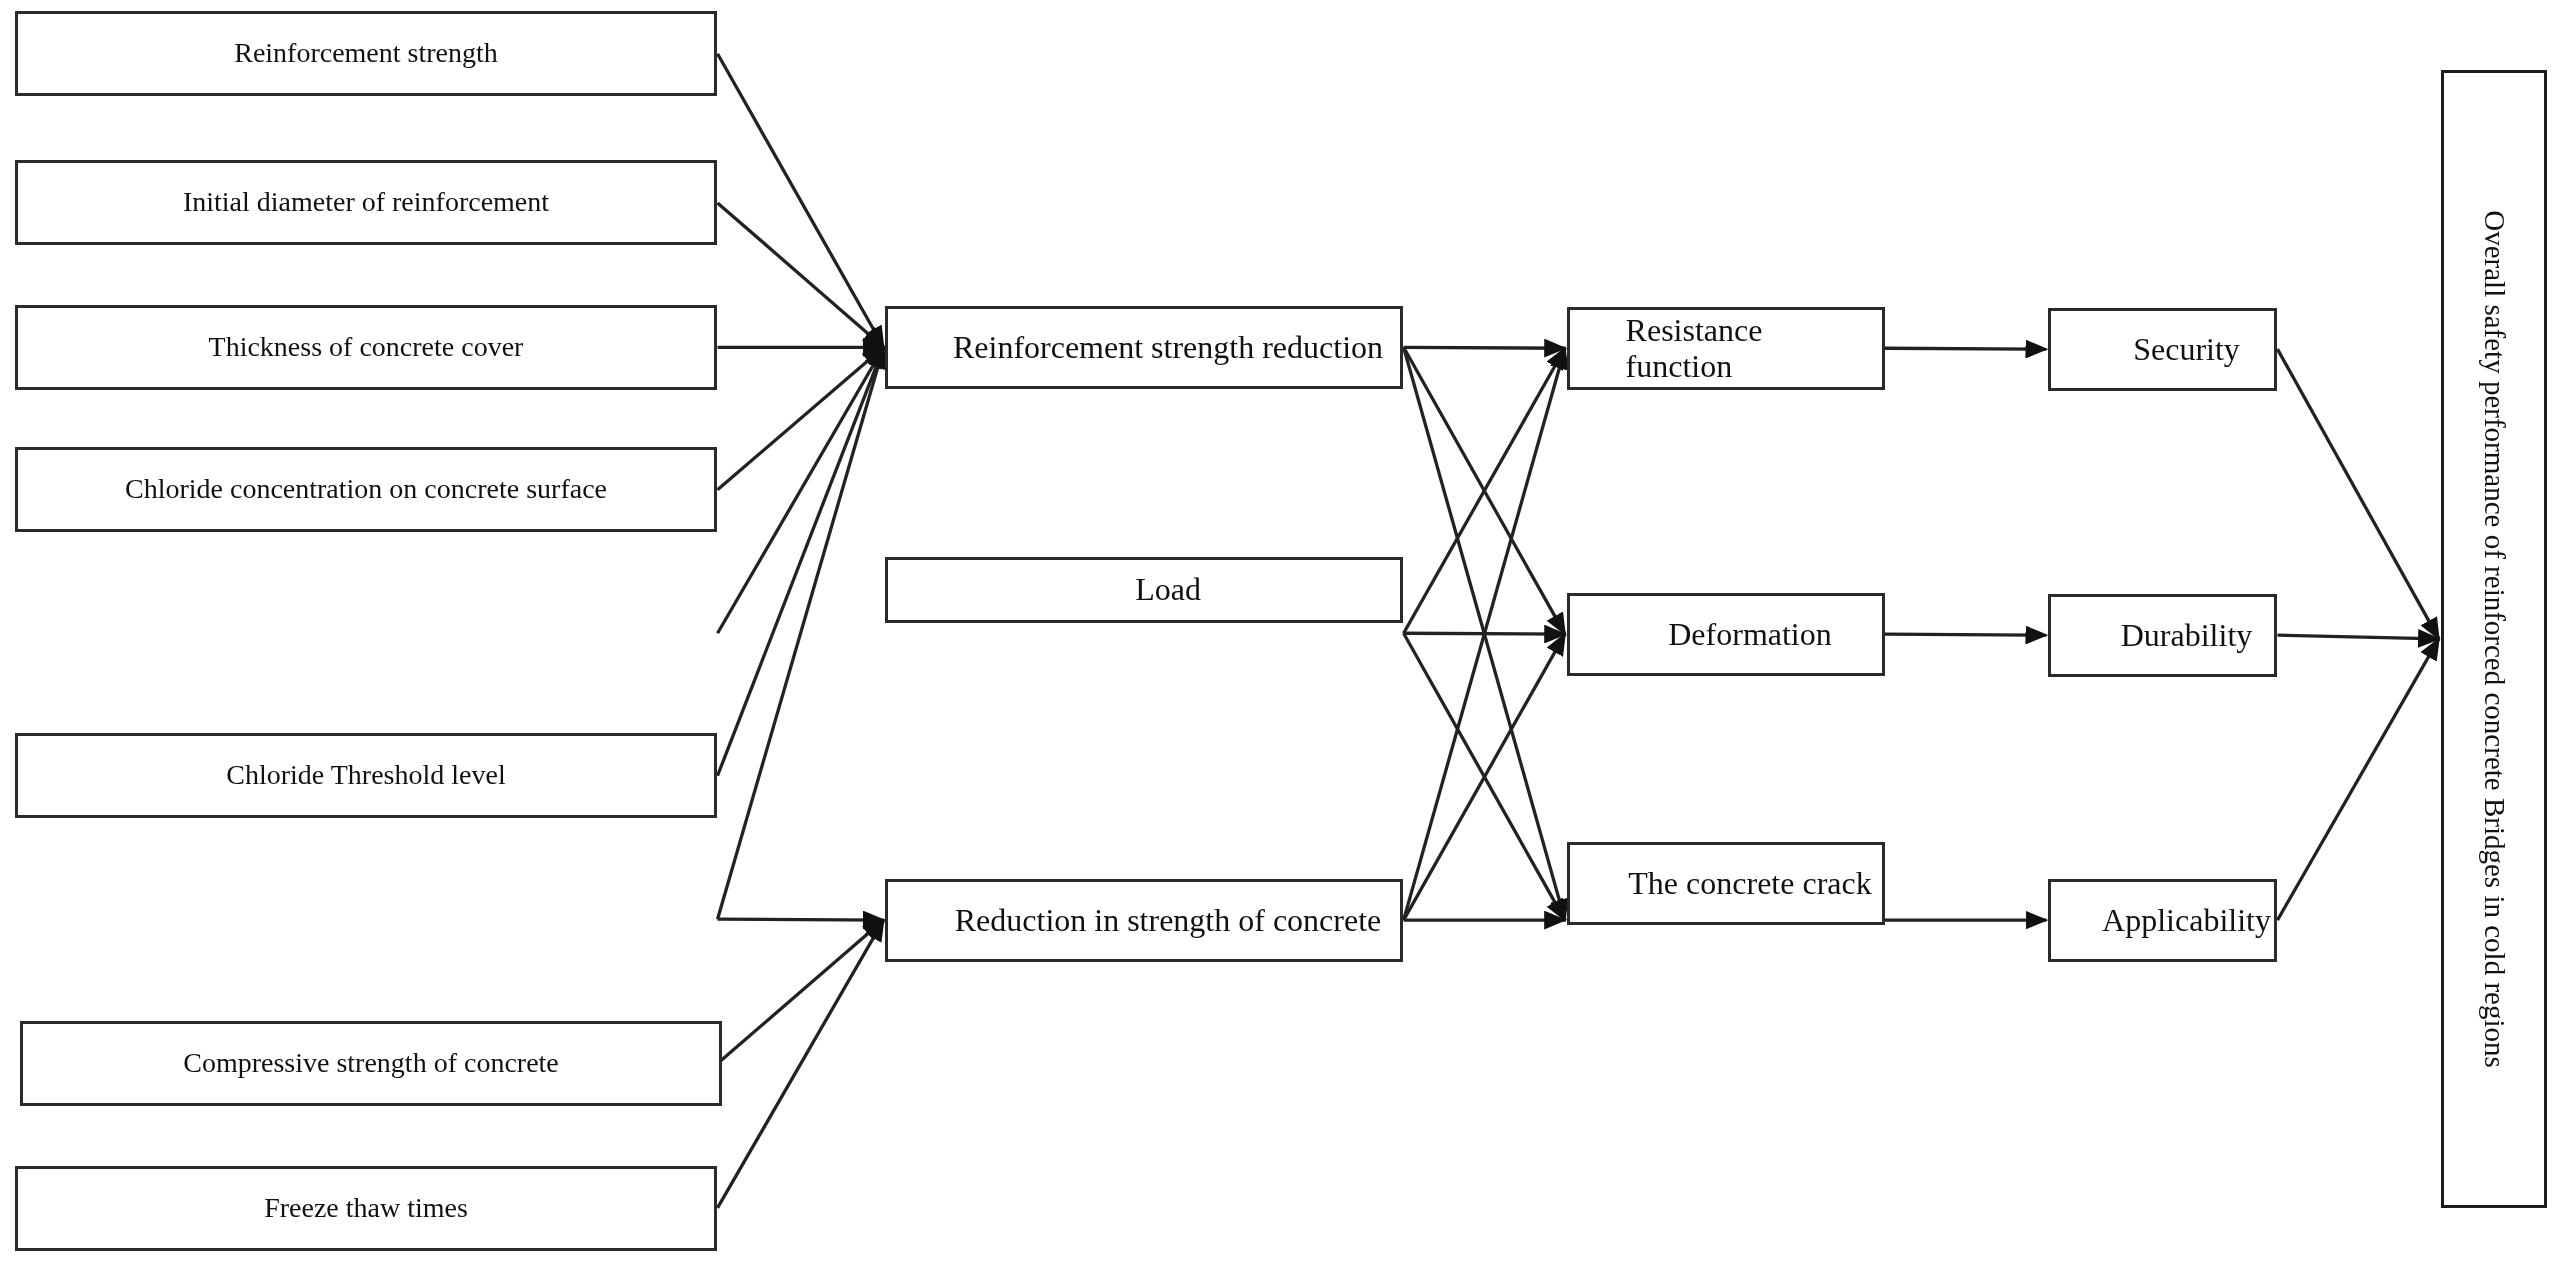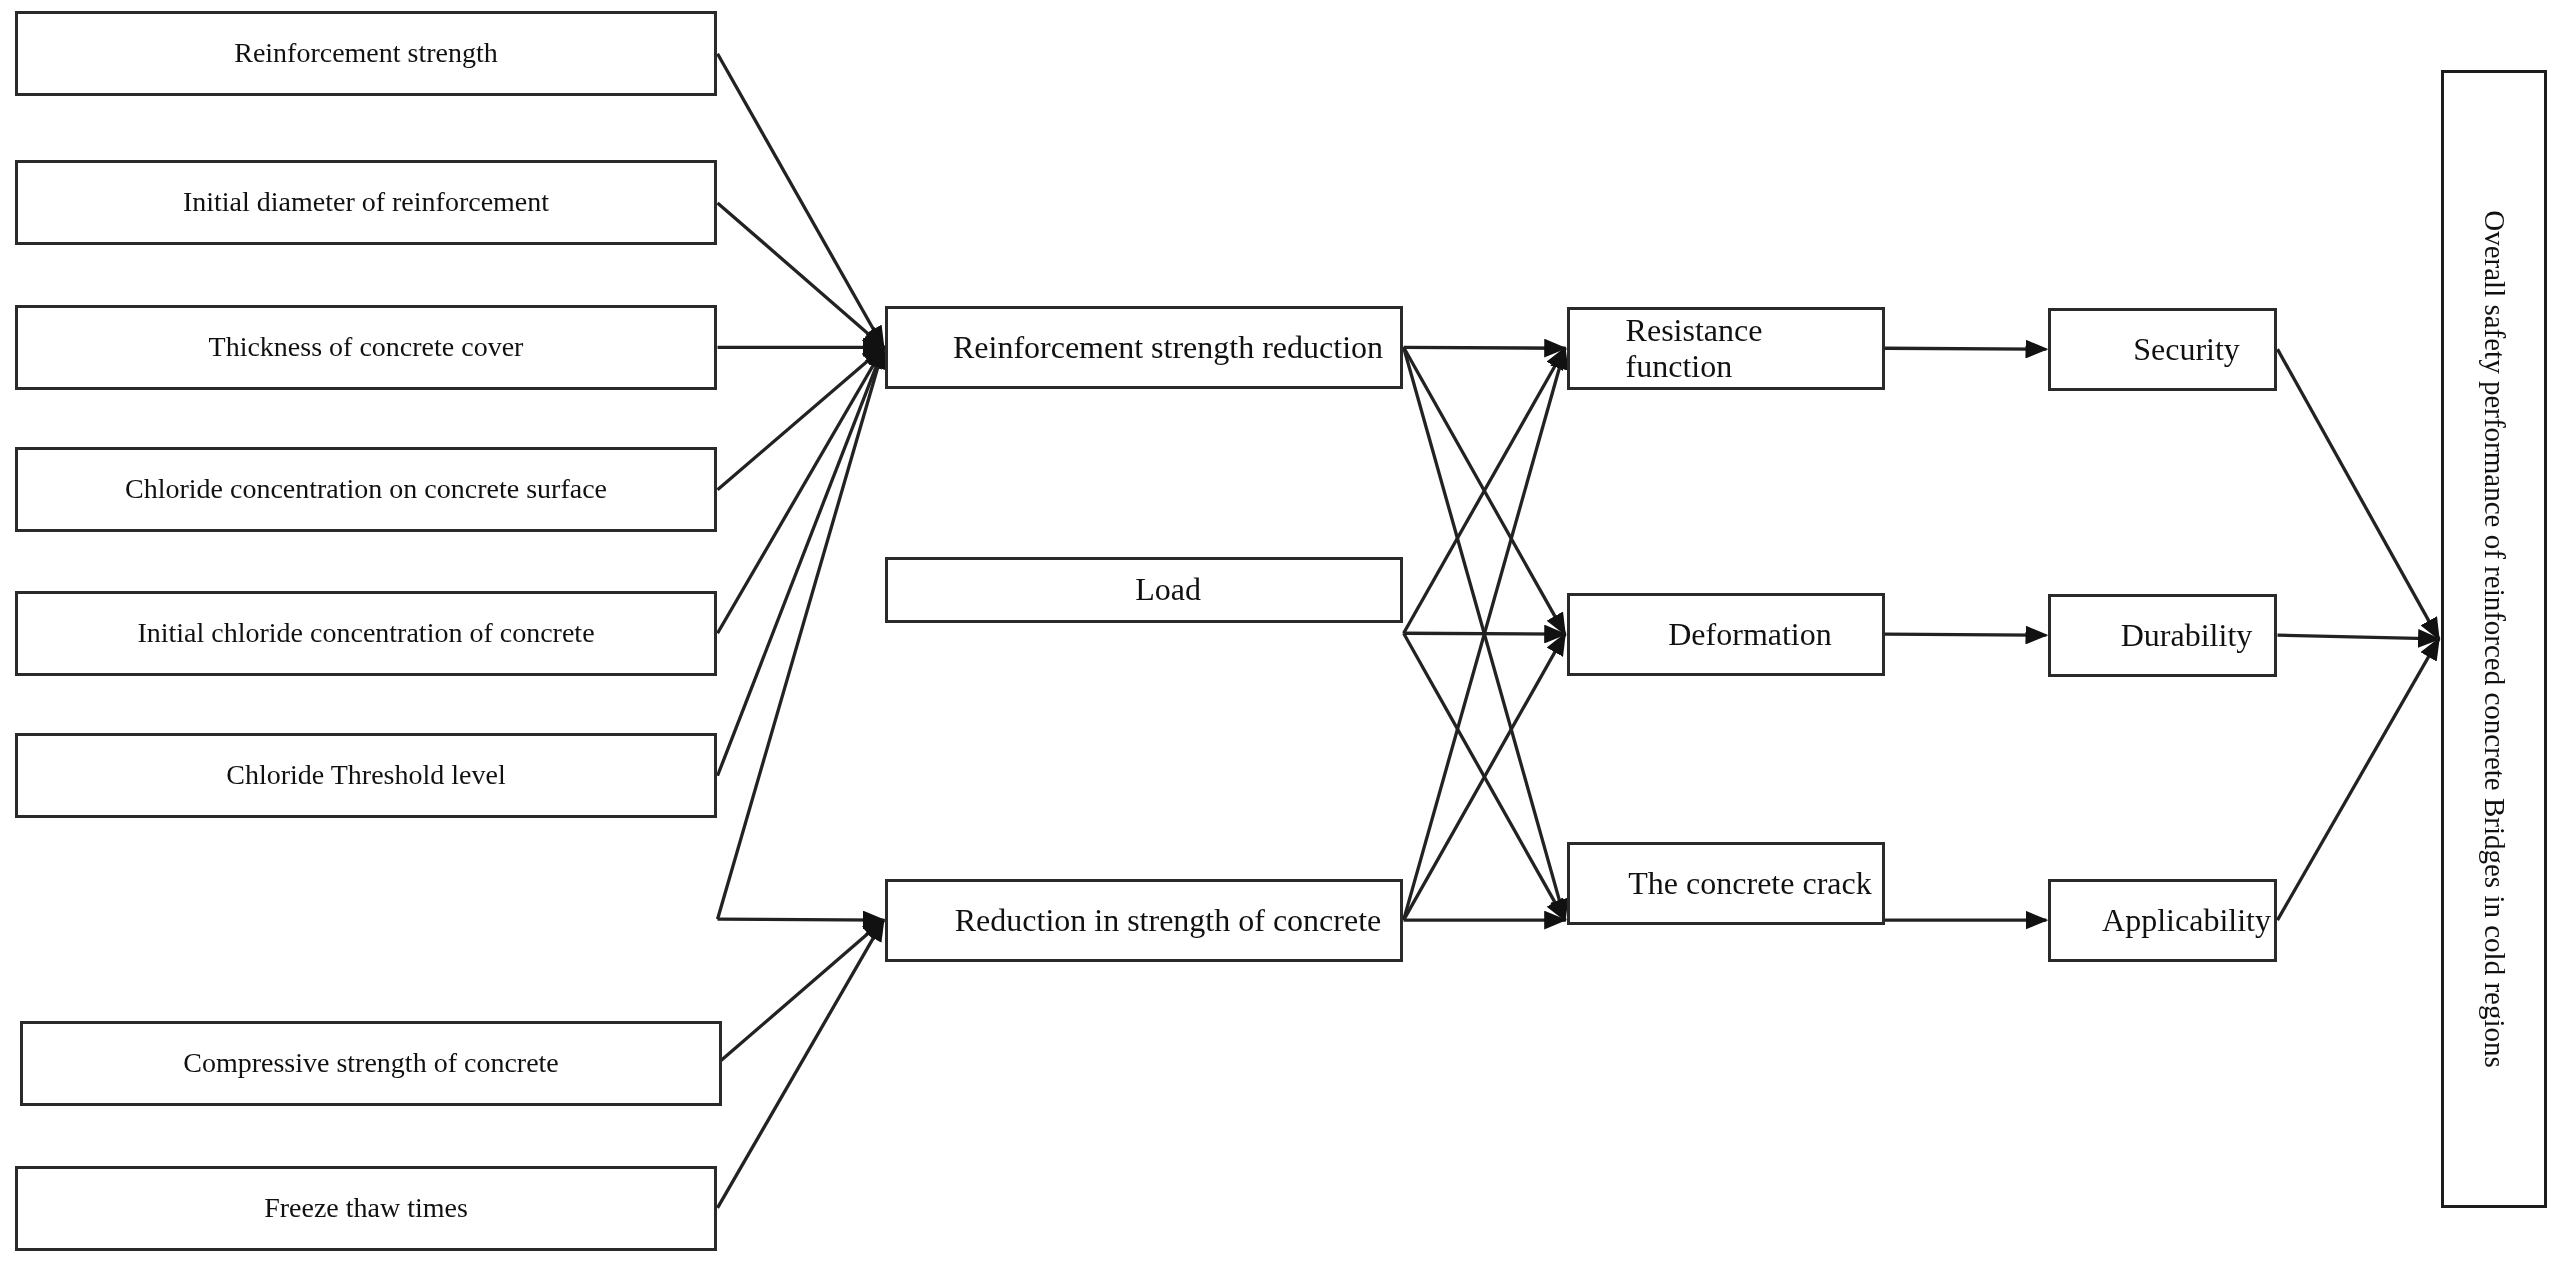--- a/index.html
+++ b/index.html
@@ -77,23 +77,20 @@
   </div>
   <div class="box factor" style="left:15px;top:160px;width:702px;height:85px">
     <span class="lbl">Initial diameter of reinforcement</span>
   </div>
   <div class="box factor" style="left:15px;top:305px;width:702px;height:85px">
     <span class="lbl">Thickness of concrete cover</span>
   </div>
   <div class="box factor" style="left:15px;top:447px;width:702px;height:85px">
     <span class="lbl">Chloride concentration on concrete surface</span>
   </div>
-  <div class="box factor" style="left:15px;top:591px;width:702px;height:85px">
-    <span class="lbl">Initial chloride concentration of concrete</span>
-  </div>
   <div class="box factor" style="left:15px;top:733px;width:702px;height:85px">
     <span class="lbl">Chloride Threshold level</span>
   </div>
   <div class="box factor" style="left:20px;top:1021px;width:702px;height:85px">
     <span class="lbl">Compressive strength of concrete</span>
   </div>
   <div class="box factor" style="left:15px;top:1166px;width:702px;height:85px">
     <span class="lbl">Freeze thaw times</span>
   </div>
 

